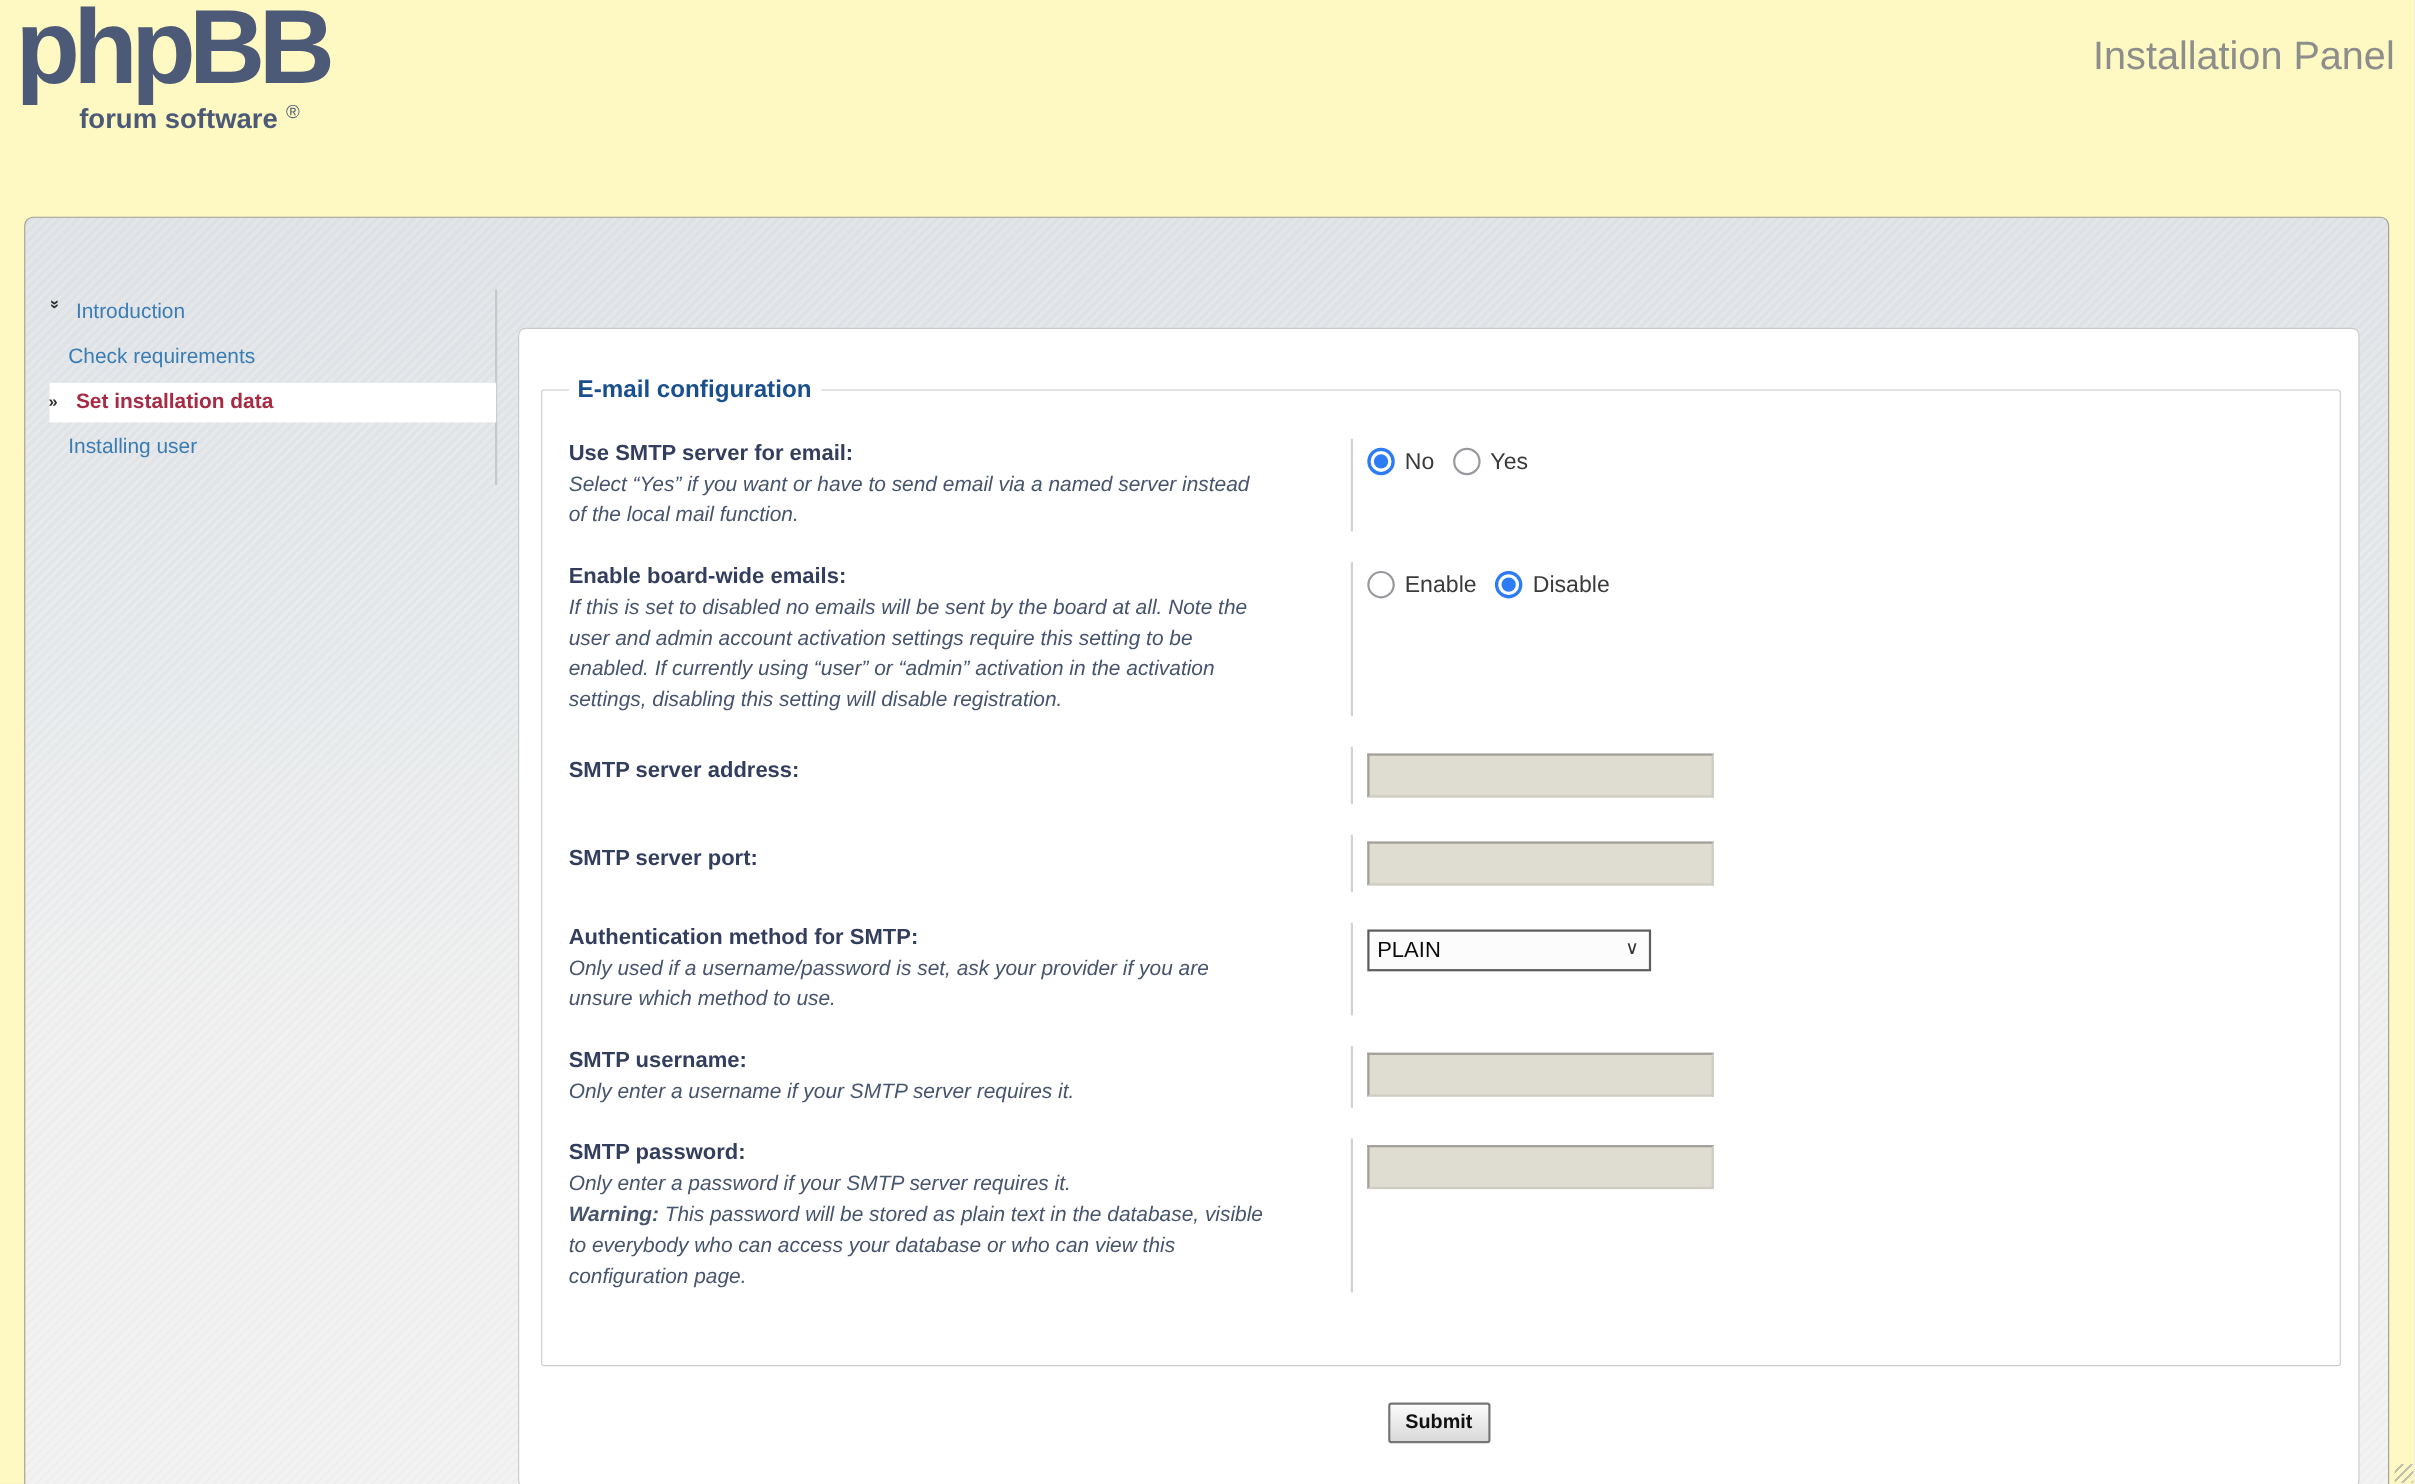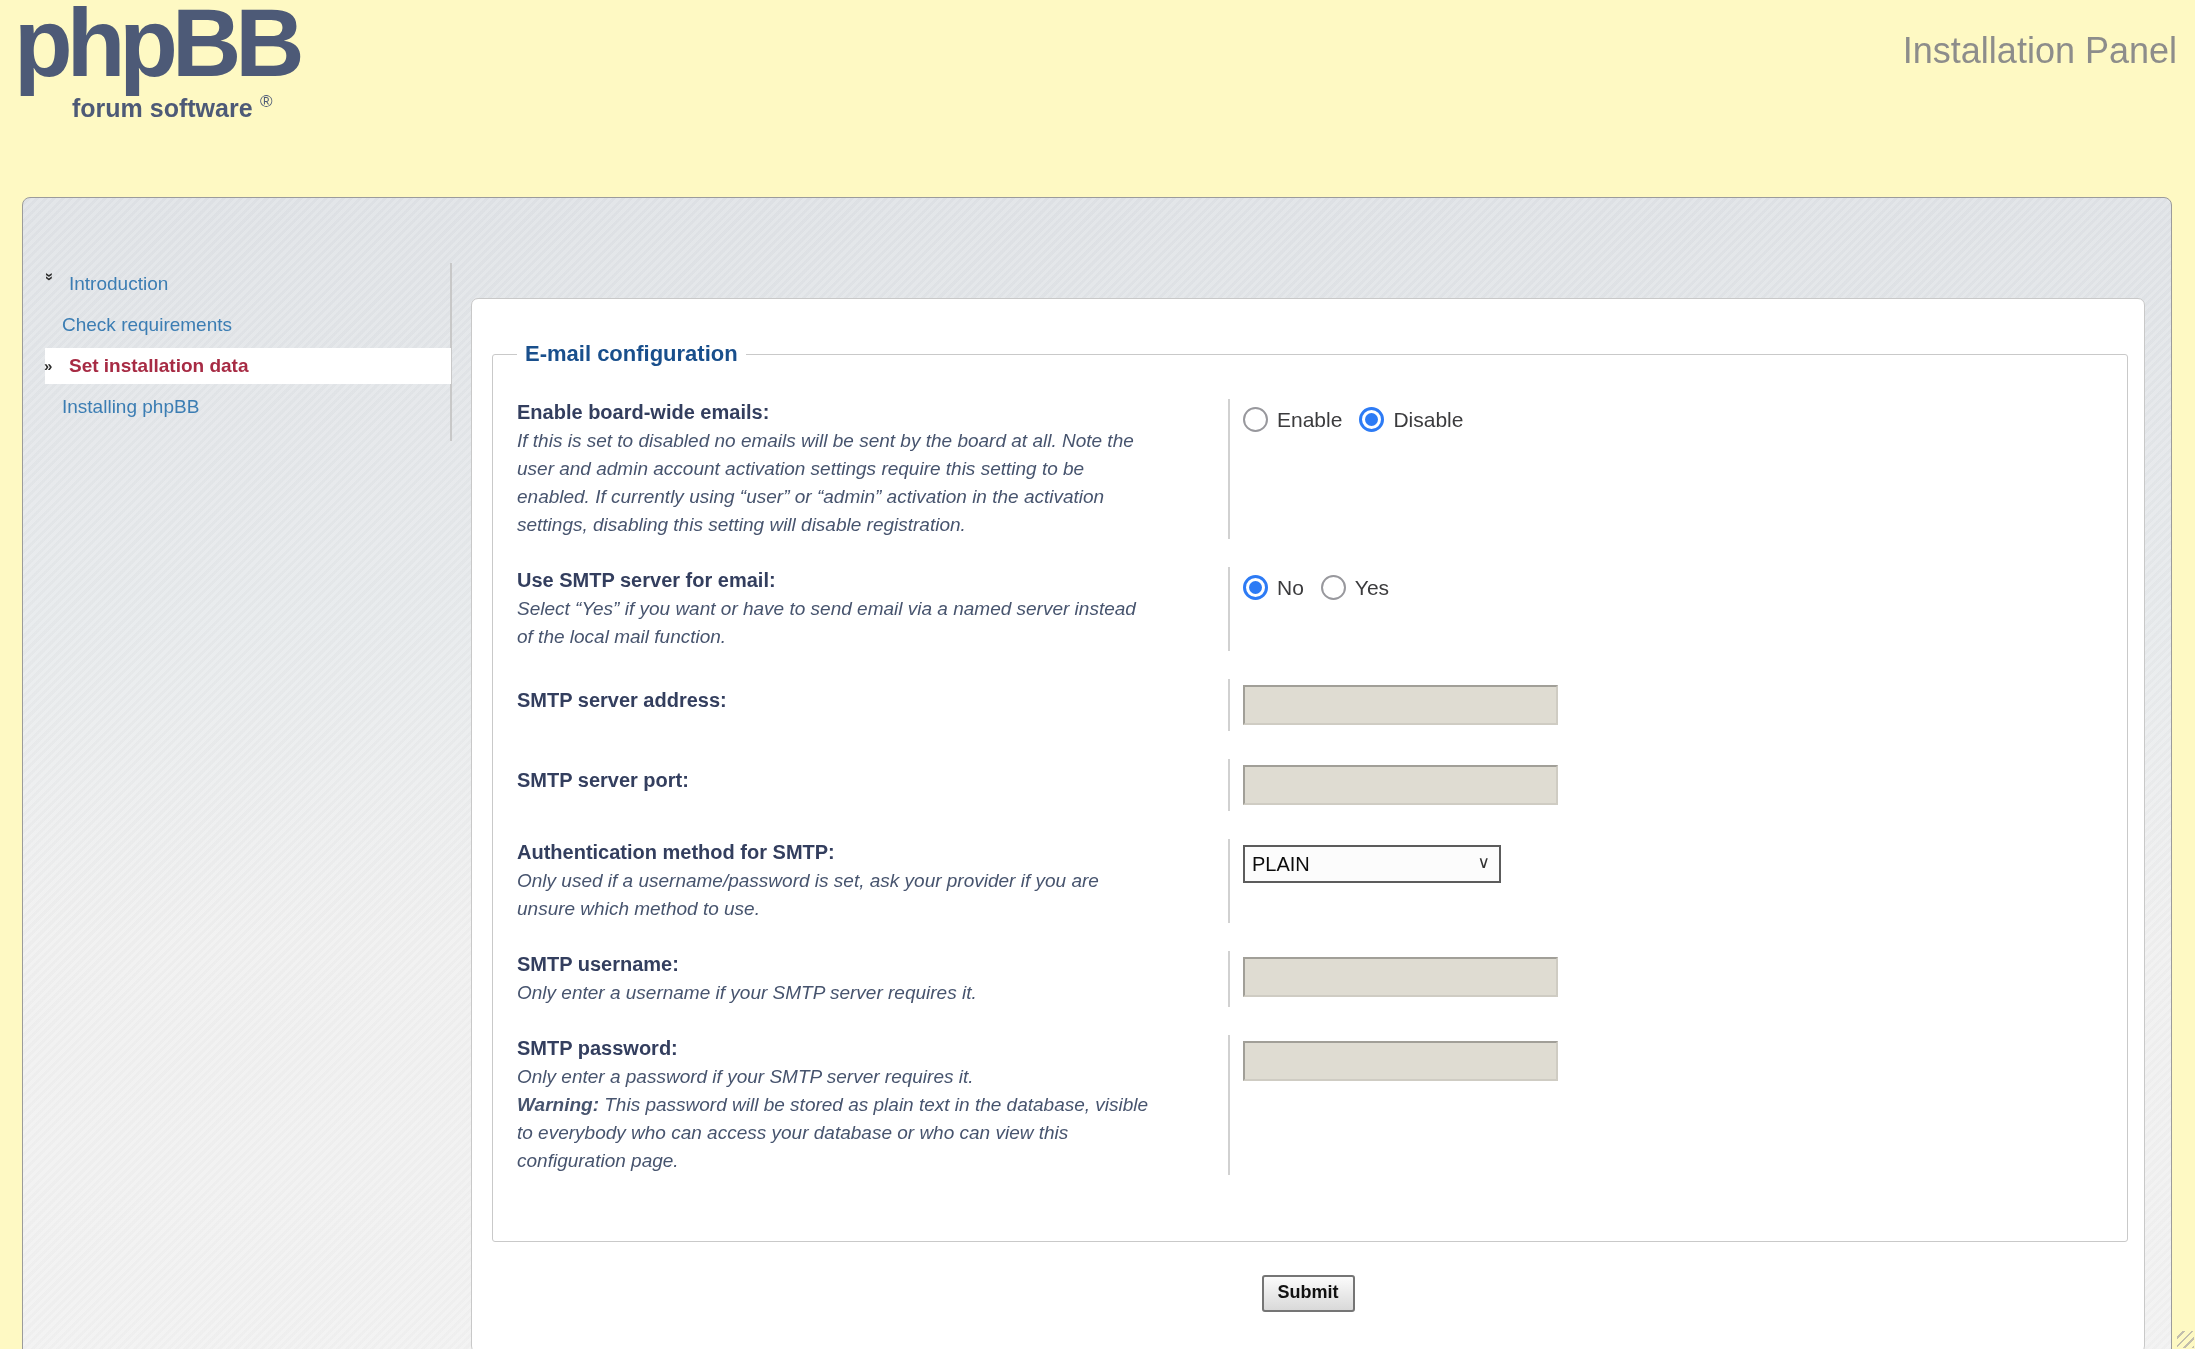--- a/index.html
+++ b/index.html
@@ -104,61 +104,61 @@
         <span>Introduction</span>
       </li>
       <li class="nav-item plain">
         <span>Check requirements</span>
       </li>
       <li class="nav-item active">
         <span class="nav-icon">»</span>
         <span>Set installation data</span>
       </li>
       <li class="nav-item plain">
-        <span>Installing phpBB</span>
+        <span>Installing user</span>
       </li>
     </ul>
 
     <div class="content-box">
       <fieldset>
         <legend>E-mail configuration</legend>
 
         <dl class="row">
           <dt>
+            <span class="lbl">Use SMTP server for email:</span>
+            <div class="desc">Select “Yes” if you want or have to send email via a named server instead of the local mail function.</div>
+          </dt>
+          <dd>
+            <div class="radio-group">
+              <span class="opt">
+                <span class="radio checked"></span>
+                <span class="radio-label">No</span>
+              </span>
+              <span class="opt">
+                <span class="radio"></span>
+                <span class="radio-label">Yes</span>
+              </span>
+            </div>
+          </dd>
+        </dl>
+
+        <dl class="row">
+          <dt>
             <span class="lbl">Enable board-wide emails:</span>
             <div class="desc">If this is set to disabled no emails will be sent by the board at all. Note the user and admin account activation settings require this setting to be enabled. If currently using “user” or “admin” activation in the activation settings, disabling this setting will disable registration.</div>
           </dt>
           <dd>
             <div class="radio-group">
               <span class="opt">
                 <span class="radio"></span>
                 <span class="radio-label">Enable</span>
               </span>
               <span class="opt">
                 <span class="radio checked"></span>
                 <span class="radio-label">Disable</span>
-              </span>
-            </div>
-          </dd>
-        </dl>
-
-        <dl class="row">
-          <dt>
-            <span class="lbl">Use SMTP server for email:</span>
-            <div class="desc">Select “Yes” if you want or have to send email via a named server instead of the local mail function.</div>
-          </dt>
-          <dd>
-            <div class="radio-group">
-              <span class="opt">
-                <span class="radio checked"></span>
-                <span class="radio-label">No</span>
-              </span>
-              <span class="opt">
-                <span class="radio"></span>
-                <span class="radio-label">Yes</span>
               </span>
             </div>
           </dd>
         </dl>
 
         <dl class="row simple">
           <dt>
               <span class="lbl">SMTP server address:</span>
             </dt>
           <dd>

